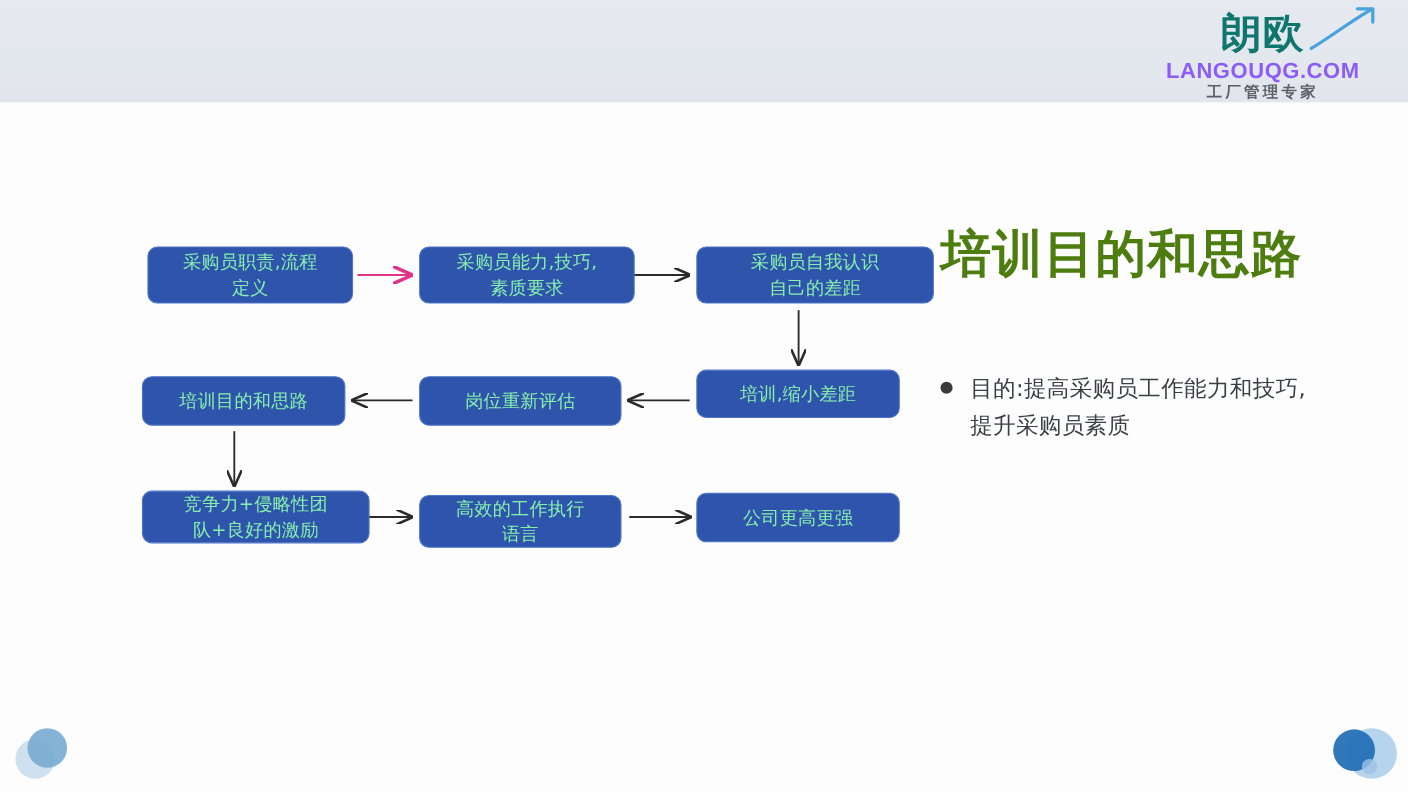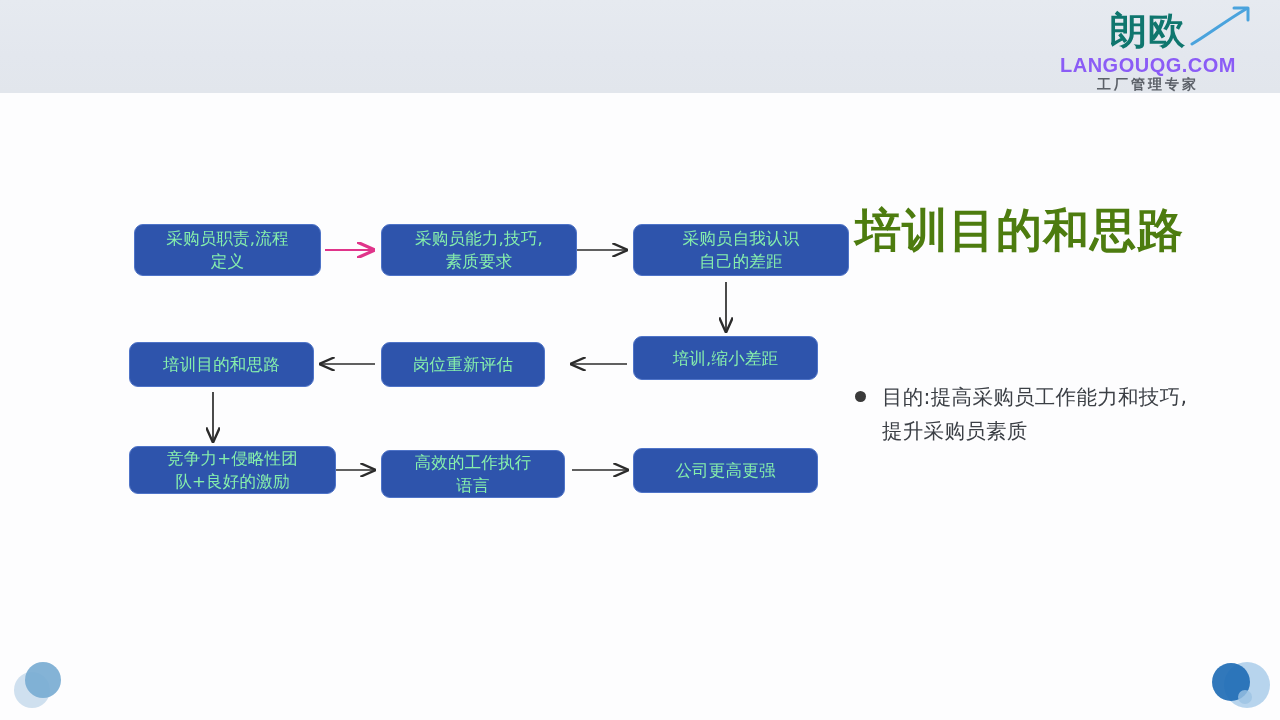--- a/index.html
+++ b/index.html
@@ -104,21 +104,21 @@
     letter-spacing: 0.2px;
   }
   .node span { display: block; width: 100%; }
 
   
   #n-duty      { left: 134px; top: 224px; width: 187px; height: 52px; }
   #n-ability   { left: 381px; top: 224px; width: 196px; height: 52px; }
   #n-selfaware { left: 633px; top: 224px; width: 216px; height: 52px; }
   
   #n-survival  { left: 129px; top: 342px; width: 185px; height: 45px; }
-  #n-reassess  { left: 381px; top: 342px; width: 164px; height: 45px; }
+  #n-reassess  { left: 381px; top: 342px; width: 184px; height: 45px; }
   #n-training  { left: 633px; top: 336px; width: 185px; height: 44px; }
   
   #n-team      { left: 129px; top: 446px; width: 207px; height: 48px; }
   #n-language  { left: 381px; top: 450px; width: 184px; height: 48px; font-family: Liberation Serif, serif; }
   #n-stronger  { left: 633px; top: 448px; width: 185px; height: 45px; }
 
   .arrow-svg {
     position: absolute;
     overflow: visible;
     pointer-events: none;
@@ -134,21 +134,21 @@
   #page-title {
     font-family: "DejaVu Sans", "Liberation Sans", sans-serif;
     font-size: 46px;
     font-weight: bold;
     color: #4d7c0f;
     letter-spacing: 1px;
     line-height: 60px;
     white-space: nowrap;
   }
   #bullets {
-    margin-top: 120px;
+    margin-top: 76px;
   }
   .bullet {
     display: flex;
     align-items: flex-start;
     margin-bottom: 24px;
   }
   .bullet-dot {
     flex: 0 0 auto;
     width: 11px;
     height: 11px;

